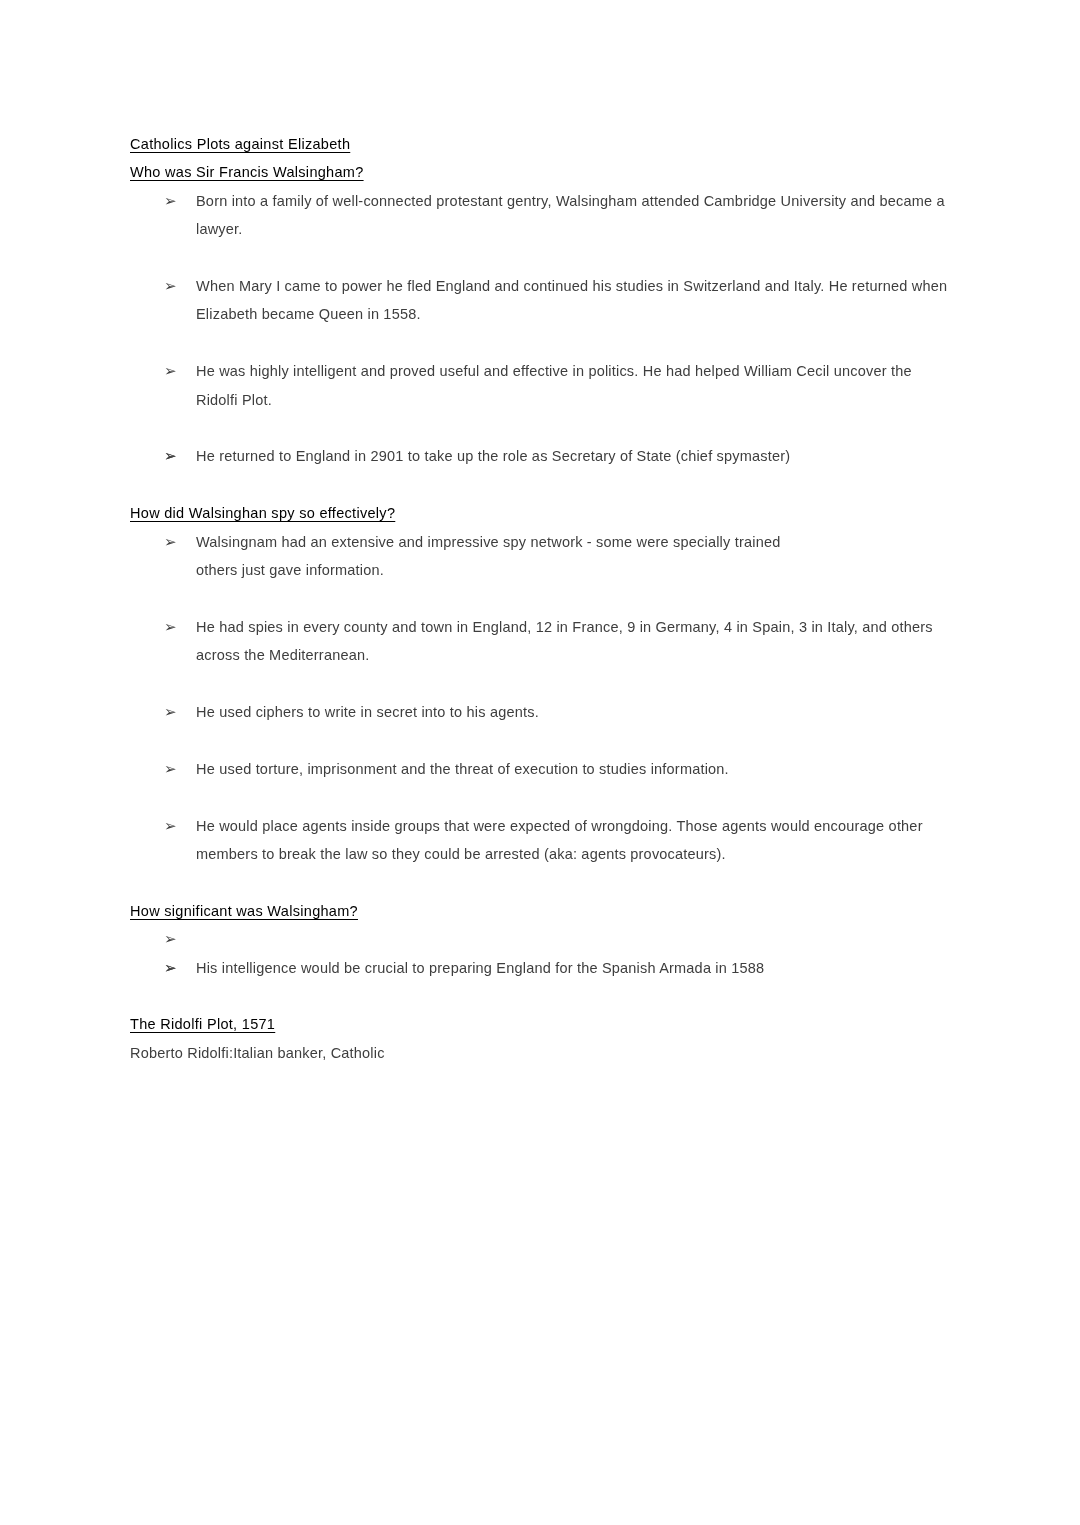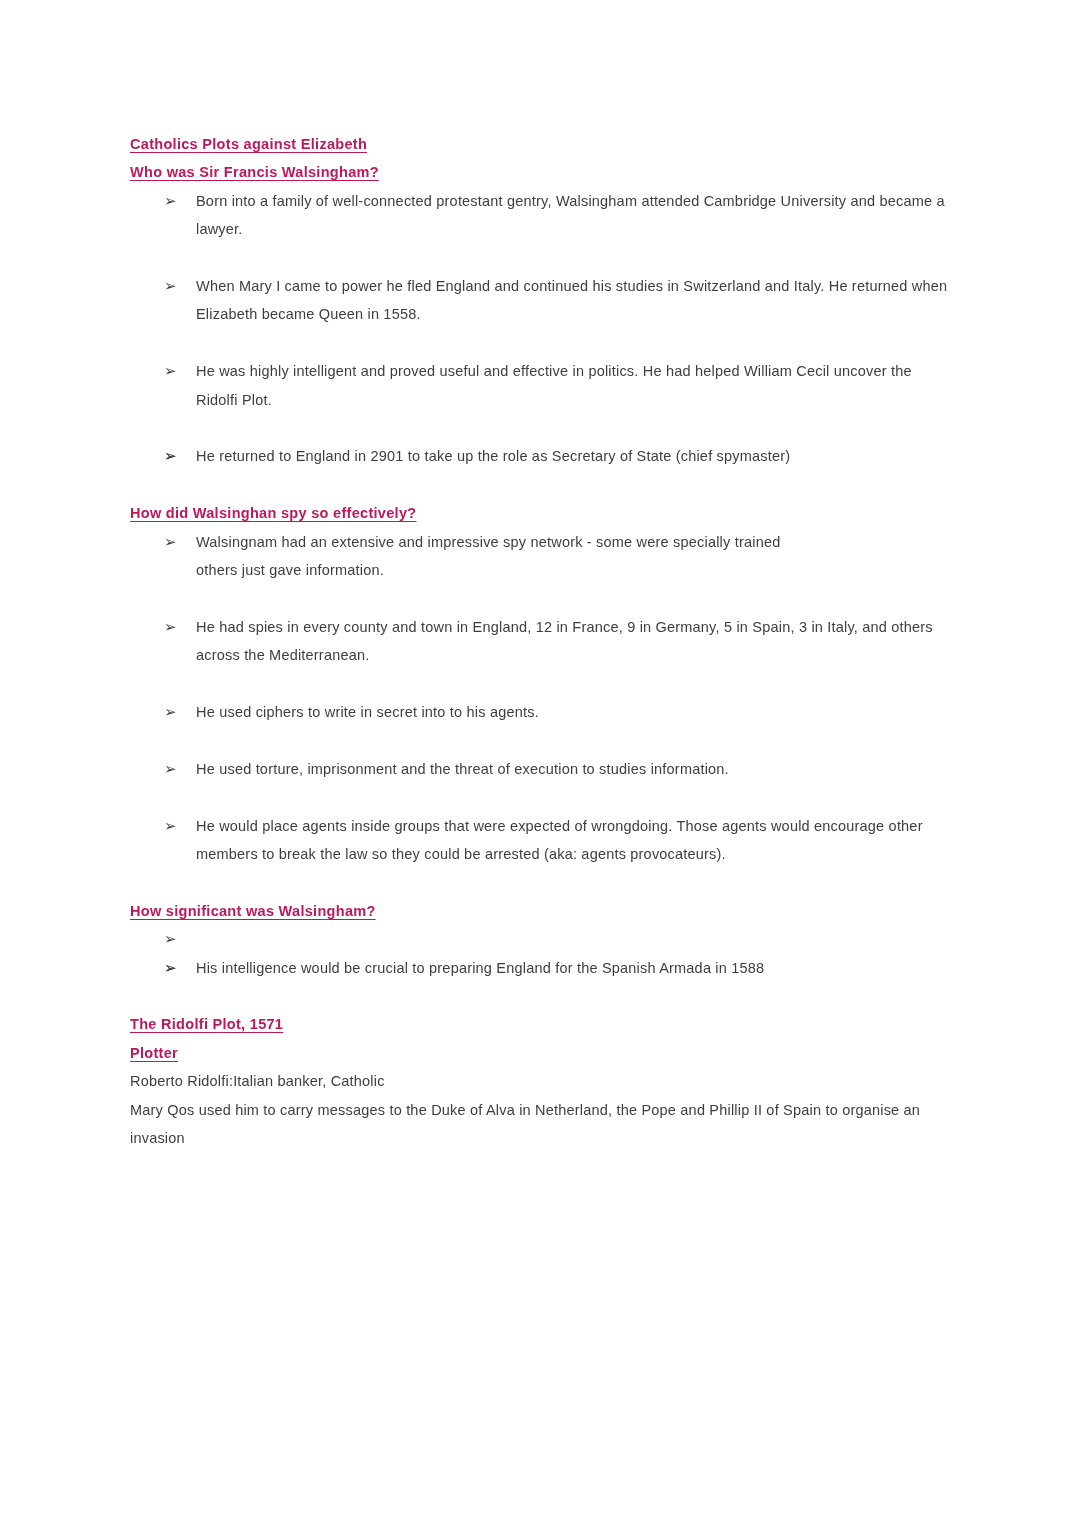--- a/index.html
+++ b/index.html
@@ -17,24 +17,24 @@
     overflow: hidden;
   }
   .page {
     width: 1080px;
     height: 1525px;
     padding: 130px 128px 0 130px;
   }
   .doc-title,
   .section-heading,
   .sub-heading {
-    font-weight: bold;
+    font-weight: normal;
     text-decoration: underline;
     text-underline-offset: 3px;
-    color: #be185d;
+    color: #000000;
     letter-spacing: 0.3px;
   }
   .bullet {
     position: relative;
     margin-left: 66px;
     max-width: 756px;
     margin-bottom: 28.4px;
   }
   .bullet-marker {
     position: absolute;
@@ -84,21 +84,21 @@
 
   <div>
     <div class="section-heading">How did Walsinghan spy so effectively?</div>
     <div class="bullet">
       <span class="bullet-marker">➢</span>
       <span class="bullet-text">Walsingnam had an extensive and impressive spy network - some were specially trained
 others just gave information.</span>
     </div>
     <div class="bullet">
       <span class="bullet-marker">➢</span>
-      <span class="bullet-text">He had spies in every county and town in England, 12 in France, 9 in Germany, 5 in Spain, 3 in Italy, and others across the Mediterranean.</span>
+      <span class="bullet-text">He had spies in every county and town in England, 12 in France, 9 in Germany, 4 in Spain, 3 in Italy, and others across the Mediterranean.</span>
     </div>
     <div class="bullet">
       <span class="bullet-marker">➢</span>
       <span class="bullet-text">He used ciphers to write in secret into to his agents.</span>
     </div>
     <div class="bullet">
       <span class="bullet-marker">➢</span>
       <span class="bullet-text">He used torture, imprisonment and the threat of execution to studies information.</span>
     </div>
     <div class="bullet">
@@ -116,18 +116,16 @@
       <span class="bullet-marker">➢</span>
     </div>
     <div class="bullet">
       <span class="bullet-marker">➢</span>
       <span class="bullet-text">His intelligence would be crucial to preparing England for the Spanish Armada in 1588</span>
     </div>
   </div>
 
   <div>
     <div class="section-heading">The Ridolfi Plot, 1571</div>
-    <div class="sub-heading">Plotter</div>
     <div class="paragraph">Roberto Ridolfi:Italian banker, Catholic</div>
-    <div class="paragraph">Mary Qos used him to carry messages to the Duke of Alva in Netherland, the Pope and Phillip II of Spain to organise an invasion</div>
   </div>
 
 </div>
 
 </body></html>

